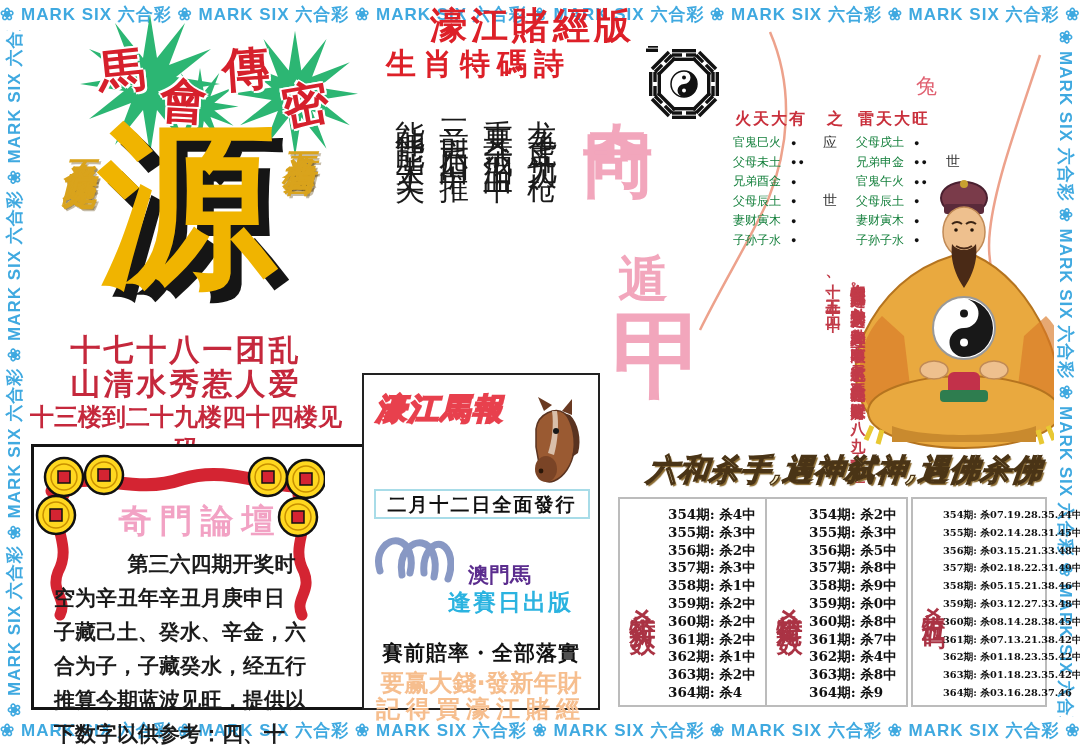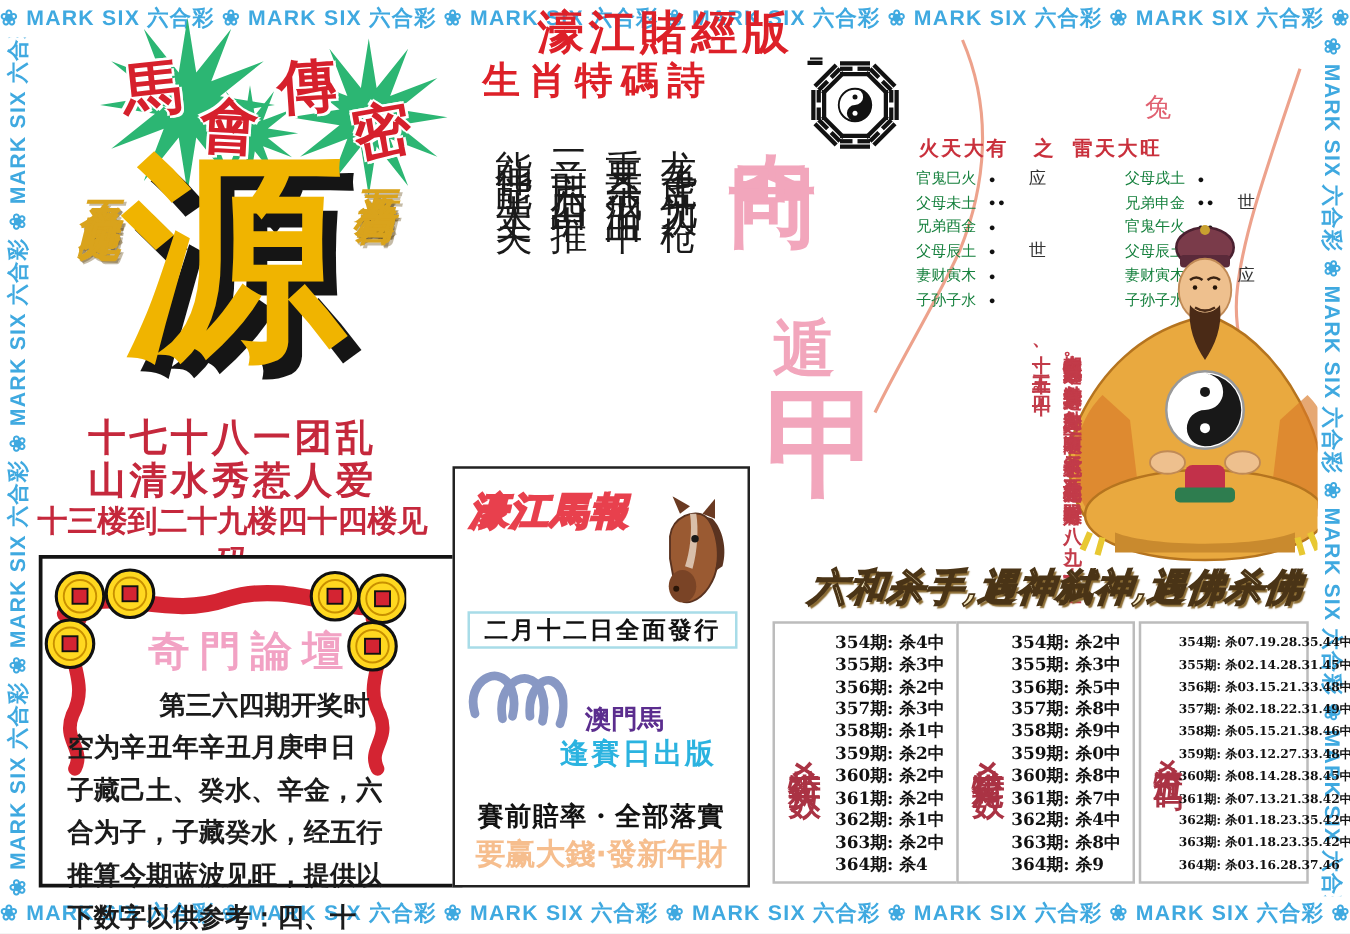--- a/index.html
+++ b/index.html
@@ -248,21 +248,21 @@
         <span class="hex-dots">●</span>
         <span class="hex-mark"></span>
       </div>
     <div class="hex-row">
         <span class="hex-label">子孙子水</span>
         <span class="hex-dots">●</span>
         <span class="hex-mark"></span>
       </div>
   </div>
 
-  <div class="hex-col" style="left:856px;margin-left:44px;">
+  <div class="hex-col" style="left:856px;">
     <div class="hex-row">
         <span class="hex-label">父母戌土</span>
         <span class="hex-dots">●</span>
         <span class="hex-mark"></span>
       </div>
     <div class="hex-row">
         <span class="hex-label">兄弟申金</span>
         <span class="hex-dots">●●</span>
         <span class="hex-mark">世</span>
       </div>
@@ -331,20 +331,21 @@
     <div class="hb-release">二月十二日全面發行</div>
     <svg style="position:absolute; left:8px; top:152px;" width="82" height="58" viewBox="0 0 82 58">
       <path d="M8,44 C2,24 16,12 26,14 C36,16 42,30 38,46" fill="none" stroke="#8898c4" stroke-width="7" stroke-linecap="round"></path>
       <path d="M30,48 C26,26 40,14 50,16 C60,18 66,32 62,50" fill="none" stroke="#8898c4" stroke-width="7" stroke-linecap="round"></path>
       <path d="M52,46 C50,26 62,14 70,18 C78,22 82,36 76,52" fill="none" stroke="#8898c4" stroke-width="7" stroke-linecap="round"></path>
     </svg>
     <div class="hb-macau">澳門馬</div>
     <div class="hb-raceday">逢賽日出版</div>
     <div class="hb-tip" style="top:264px;">賽前賠率・全部落實</div>
     <div class="hb-slogan" style="top:292px;">要赢大錢·發新年財</div>
+    <div class="hb-slogan" style="top:318px; letter-spacing:6px;">記得買濠江賭經</div>
   </div>
 
   <div class="killer-heading">六和杀手,遇神弑神,遇佛杀佛</div>
 
   <div class="num-box" style="left:618px; width:157px;">
     <div class="num-label" style="font-size:26px;">杀特头数</div>
     <div class="num-rows" style="left:48px; font-size:13.5px;">
       <div>354期: 杀4中</div>
       <div>355期: 杀3中</div>
       <div>356期: 杀2中</div>

